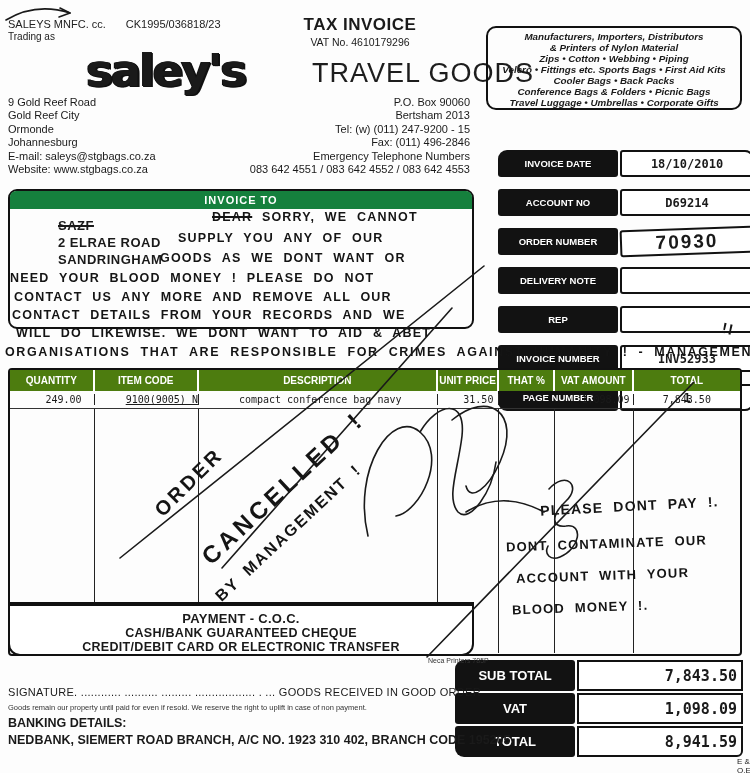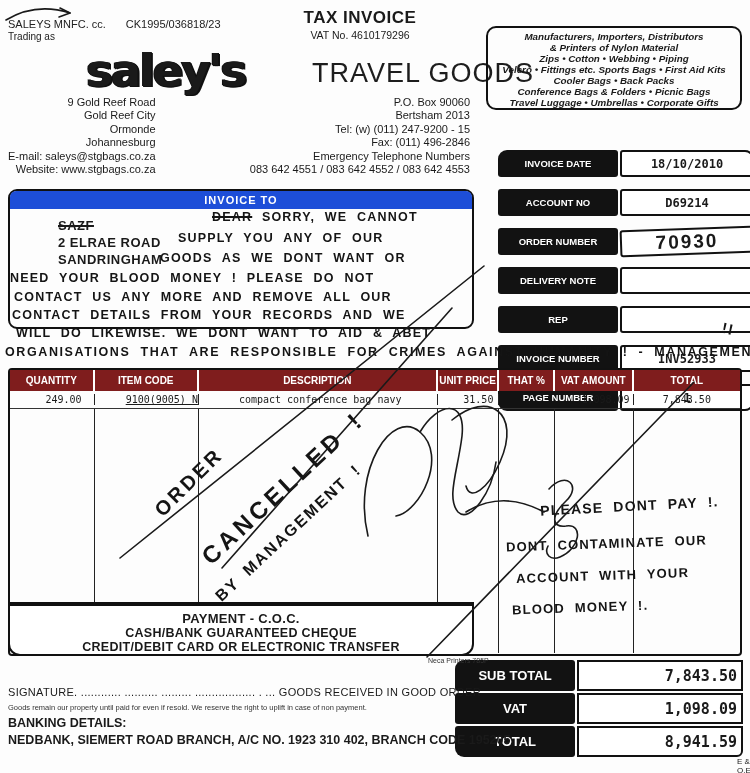--- a/index.html
+++ b/index.html
@@ -6,63 +6,63 @@
   body { background:#e8e8e8; font-family:"Liberation Sans", sans-serif; color:#1a1a1a; }
   .page { position:relative; width:750px; height:773px; background:#fdfdfd; margin:0 auto; overflow:hidden; }
 
   .abs { position:absolute; }
 
   
   .reg-line { left:8px; top:18px; font-size:11px; color:#222; }
   .reg-line .reg-no { margin-left:20px; }
   .trading-as { left:8px; top:31px; font-size:10px; }
   .tax-block { left:240px; top:8px; width:240px; text-align:center; }
-  .tax-title { font-size:17px; font-weight:bold; letter-spacing:.5px; }
+  .tax-title { font-size:17px; font-weight:bold; letter-spacing:.5px;margin-top:7px; }
   .vat-no { font-size:10.5px; margin-top:1px; }
   .logo { left:86px; top:44px; font-family:"DejaVu Sans", sans-serif; font-size:45px; font-weight:900;
           letter-spacing:-2px; text-shadow:1px 0 #111,-1px 0 #111,0 1px #111,2px 1px #111; }
   .logo-suffix { left:312px; top:58px; font-size:27px; letter-spacing:1px; color:#1d1d1d; }
 
   
   .prod-box { left:486px; top:26px; width:256px; height:84px; border:2.5px solid #111; border-radius:10px;
               padding:3px 2px; text-align:center; font-weight:bold; font-style:italic; font-size:9.8px; line-height:11px; }
 
   
-  .addr { left:8px; top:96px; font-size:11px; line-height:13.4px;text-align:right; }
+  .addr { left:8px; top:96px; font-size:11px; line-height:13.4px; }
   .contact { left:200px; top:96px; width:270px; text-align:right; font-size:11px; line-height:13.4px; }
 
   
   .info-table { left:498px; top:150px; width:256px; display:flex; flex-direction:column; gap:12px; }
   .info-row { display:flex; gap:2px; height:27px; }
   .info-label { width:120px; background:#121212; color:#fff; font-size:9.5px; font-weight:bold;
                 display:flex; align-items:center; justify-content:center; border-radius:3px; }
   .info-value { flex:1; border:2px solid #111; border-radius:3px; background:#fff;
                 display:flex; align-items:center; justify-content:center;
                 font-family:"DejaVu Sans Mono", monospace; font-weight:bold; font-size:12px; }
   .info-row:first-child .info-label { border-top-left-radius:9px; }
   .info-row:first-child .info-value { border-top-right-radius:9px; }
   .info-row:last-child .info-label { border-bottom-left-radius:9px; }
   .info-row:last-child .info-value { border-bottom-right-radius:9px; }
   .hw-value { font-family:"Liberation Sans", sans-serif !important; font-size:19px !important; letter-spacing:2px; transform:rotate(-2deg); }
 
   
   .invoice-to { left:8px; top:189px; width:466px; height:140px; border:2px solid #111; border-radius:9px; }
-  .invoice-to-header { height:18px; background:#1d4ed8; color:#fff; font-size:11px; font-weight:bold;
+  .invoice-to-header { height:18px; background:#15803d; color:#fff; font-size:11px; font-weight:bold;
                        letter-spacing:1px; text-align:center; line-height:18px; border-radius:6px 6px 0 0; }
   .recipient { position:absolute; left:48px; top:26px; font-size:13px; font-weight:bold; line-height:17px; letter-spacing:.5px; }
   .strike { text-decoration:line-through; text-decoration-thickness:2px; }
 
   
   .hw { font-family:"Liberation Sans", sans-serif; font-weight:bold; font-size:12.5px;
         letter-spacing:1.2px; word-spacing:5px; color:#141414; white-space:nowrap; z-index:4; }
 
   
   .items { left:8px; top:368px; width:734px; height:288px; border:2px solid #111; border-radius:4px; }
   .thead { display:flex; height:21px; background:#fff; }
-  .th { background:#7f1d1d; color:#fff; font-size:10px; font-weight:bold; text-align:center;
+  .th { background:#4d7c0f; color:#fff; font-size:10px; font-weight:bold; text-align:center;
         line-height:21px; border-right:2px solid #fff; }
   .th:last-child { border-right:none; }
   .trow { display:flex; height:18px; font-family:"DejaVu Sans Mono", monospace; font-size:10px;
           border-bottom:1px solid #333; align-items:center; }
   .tbody { display:flex; height:244px; }
   .col-sep { border-right:1.5px solid #222; height:100%; }
   .c1{width:85px;} .c2{width:105px;} .c3{width:240px;} .c4{width:62px;} .c5{width:56px;} .c6{width:79px;} .c7{width:107px;}
   .tr-right { text-align:right; }
 
   

